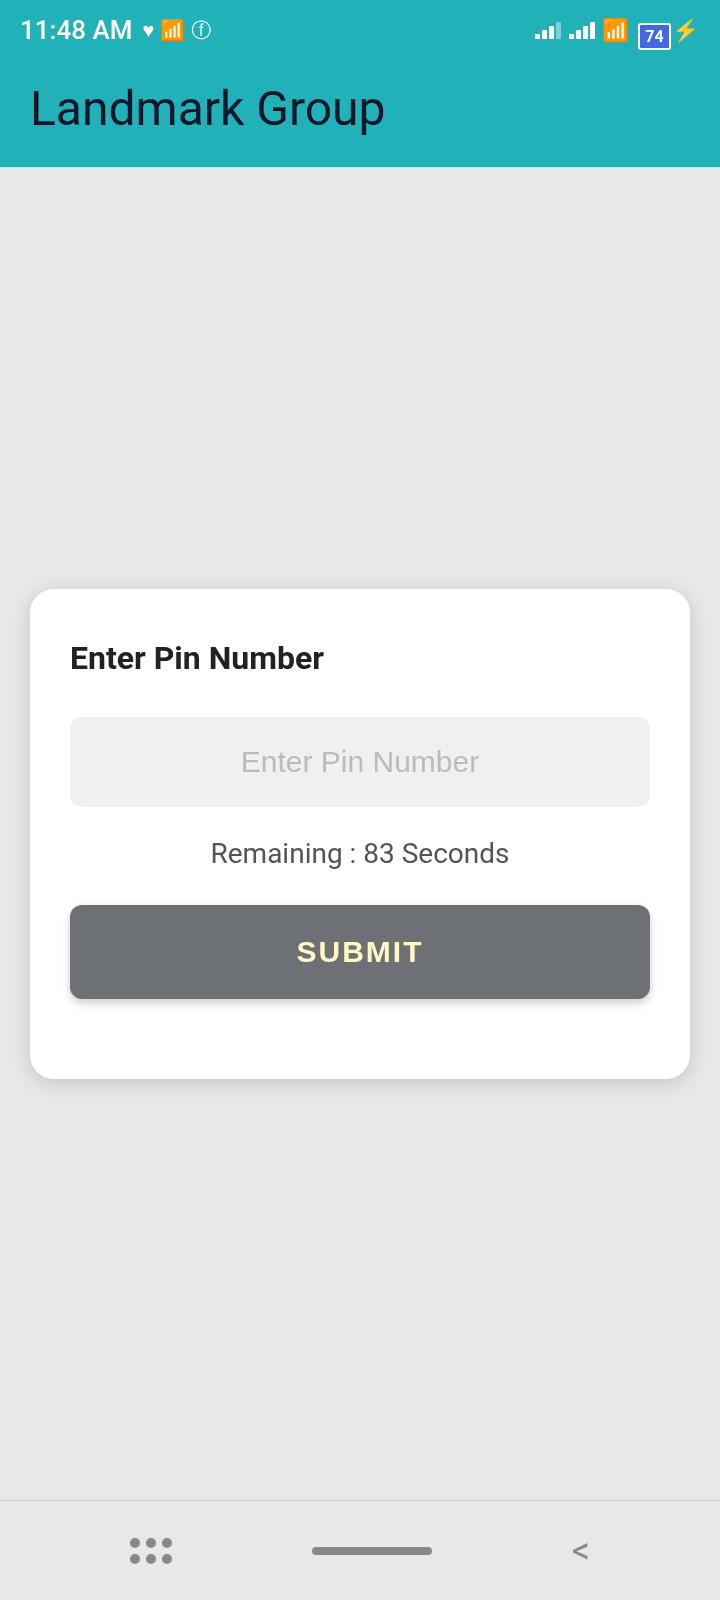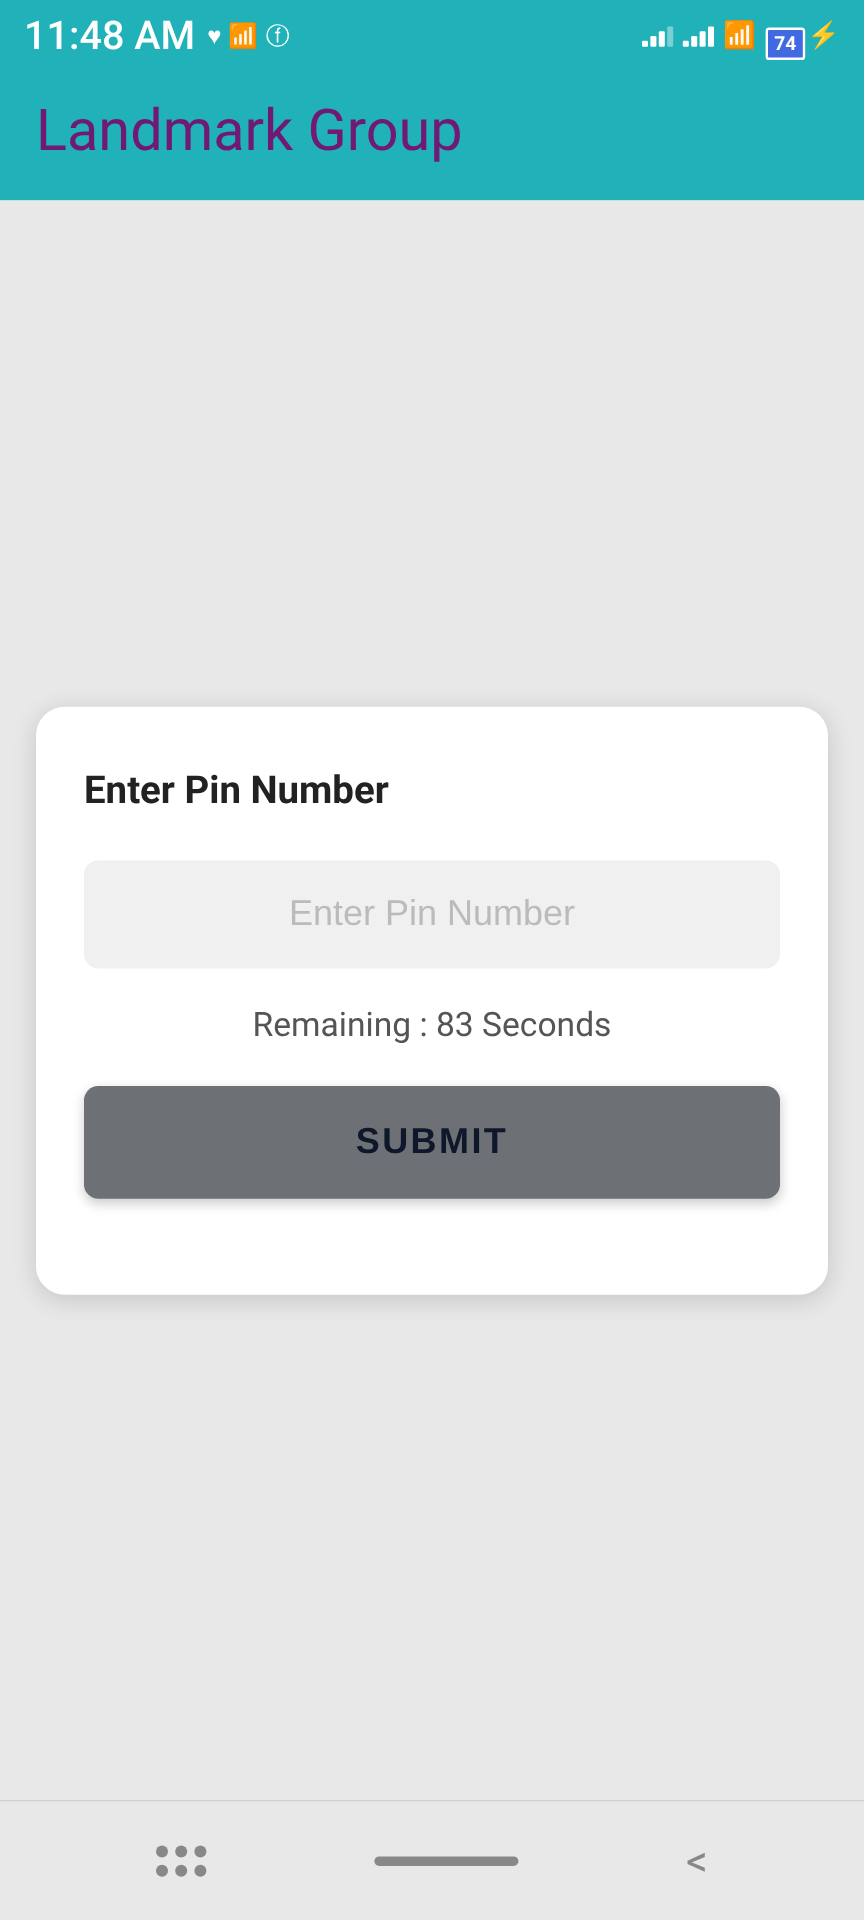--- a/index.html
+++ b/index.html
@@ -30,21 +30,21 @@
     }
 
     .status-bar-left {
       display: flex;
       align-items: center;
       gap: 10px;
     }
 
     .status-time {
       color: white;
-      font-size: 33px;
+      font-size: 26px;
       font-weight: 500;
     }
 
     .status-icons {
       display: flex;
       align-items: center;
       gap: 6px;
     }
 
     .status-icon {
@@ -97,21 +97,21 @@
       font-size: 22px;
     }
 
     
     .app-bar {
       background-color: #20b2b8;
       padding: 20px 30px 30px 30px;
     }
 
     .app-title {
-      color: #701a75;
+      color: #0f172a;
       font-size: 48px;
       font-weight: 400;
     }
 
     
     .main-content {
       flex: 1;
       background-color: #e8e8e8;
       display: flex;
       align-items: center;
@@ -155,21 +155,21 @@
     .remaining-text {
       text-align: center;
       font-size: 28px;
       color: #555;
       margin-bottom: 35px;
     }
 
     .submit-button {
       width: 100%;
       background-color: #6d7175;
-      color: #0f172a;
+      color: #fef9c3;
       border: none;
       border-radius: 12px;
       padding: 30px;
       font-size: 30px;
       font-weight: 700;
       letter-spacing: 2px;
       cursor: pointer;
       box-shadow: 0 4px 10px rgba(0,0,0,0.2);
     }
 

